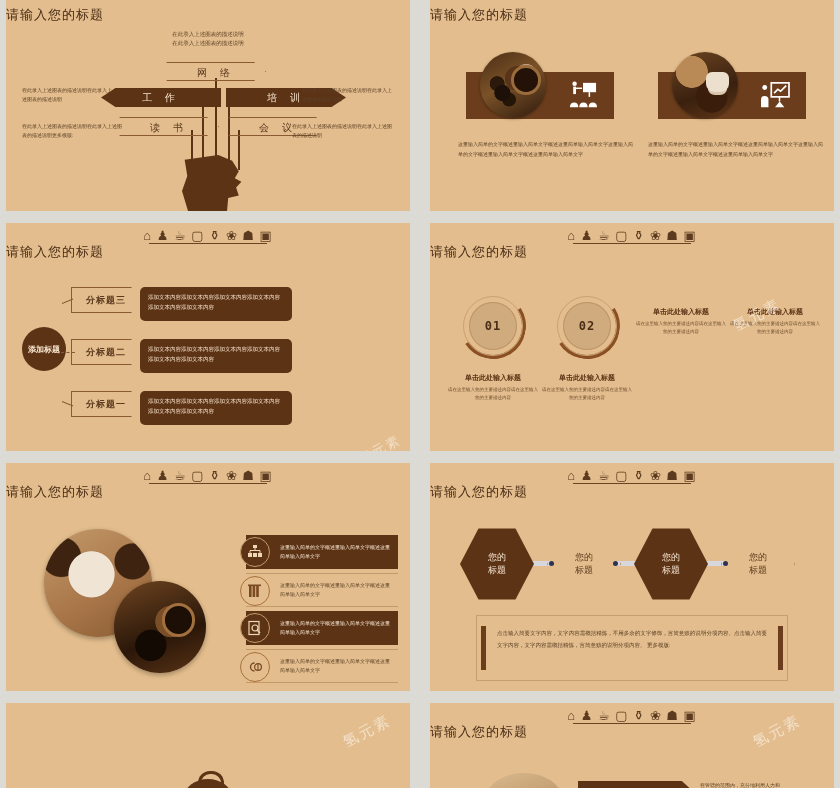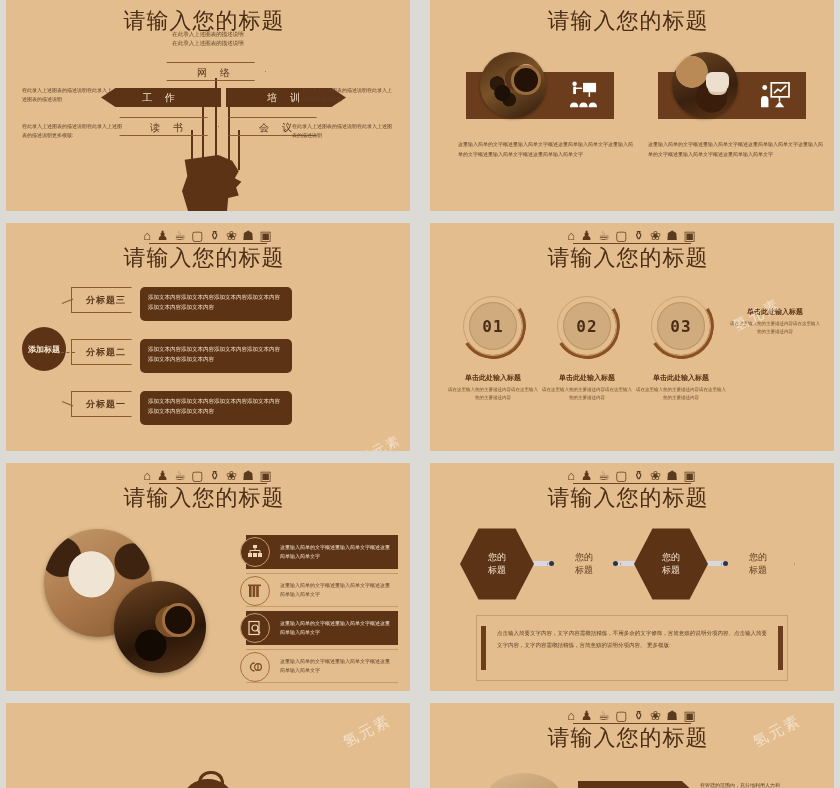--- a/index.html
+++ b/index.html
@@ -33,22 +33,21 @@
     letter-spacing: 1px;
     white-space: nowrap;
   }
   .ico-strip .rule {
     display: block;
     width: 118px; height: 1px; margin: 1px auto 0;
     background: #6b4423;
   }
   .slide-title {
     position: absolute; left: 0; right: 8px; top: 20px;
-    text-align: center;
-    font-size: 22px; letter-spacing: 1px;
+    font-size: 13px; letter-spacing: 1px;
     color: #4a2d16;
     font-family: "DejaVu Sans", sans-serif;
   }
   .s1 .slide-title { top: 6px; }
 
   .wm {
     position: absolute; right: 6px; bottom: 4px;
     font-size: 13px; color: rgba(255,255,255,.55);
     transform: rotate(-28deg); transform-origin: right bottom;
     letter-spacing: 2px; pointer-events: none;
@@ -203,21 +202,21 @@
     transform: rotate(12deg);
   }
   .ring::after {
     content:''; position:absolute; inset:3px; border-radius:50%;
     border: 1px solid #c9a272;
   }
   .disc {
     position: absolute; inset: 9px; border-radius: 50%;
     background: #cfab7d;
     display: flex; align-items: center; justify-content: center;
-    color: #4a2d16; font-size: 16px; font-weight: bold;
+    color: #4a2d16; font-size: 12px; font-weight: bold;
     font-family: "DejaVu Sans Mono", monospace; letter-spacing: 1px;
     box-shadow: inset 0 0 0 1px #bd9668;
   }
   .num-h {
     margin-top: 14px; font-size: 7px; font-weight: bold; color: #5d3316;
   }
   .num-p { margin-top: 3px; font-size: 4.5px; line-height: 1.8; color: #6b4a2c; }
 
   
   .s5 .pic-a, .s5 .pic-b {
@@ -439,23 +438,20 @@
         <div class="num-p">请在这里输入您的主要描述内容请在这里输入您的主要描述内容</div>
       </div>
       <div class="num-col">
         <div class="ring">
           <div class="disc">02</div>
         </div>
         <div class="num-h">单击此处输入标题</div>
         <div class="num-p">请在这里输入您的主要描述内容请在这里输入您的主要描述内容</div>
       </div>
       <div class="num-col">
-        <div class="ring">
-          <div class="disc">03</div>
-        </div>
         <div class="num-h">单击此处输入标题</div>
         <div class="num-p">请在这里输入您的主要描述内容请在这里输入您的主要描述内容</div>
       </div>
       <div class="num-col">
         <div class="num-h">单击此处输入标题</div>
         <div class="num-p">请在这里输入您的主要描述内容请在这里输入您的主要描述内容</div>
       </div>
     </div>
 
     <div class="wm wm2" style="right:50px; top:70px;">氢元素</div>

